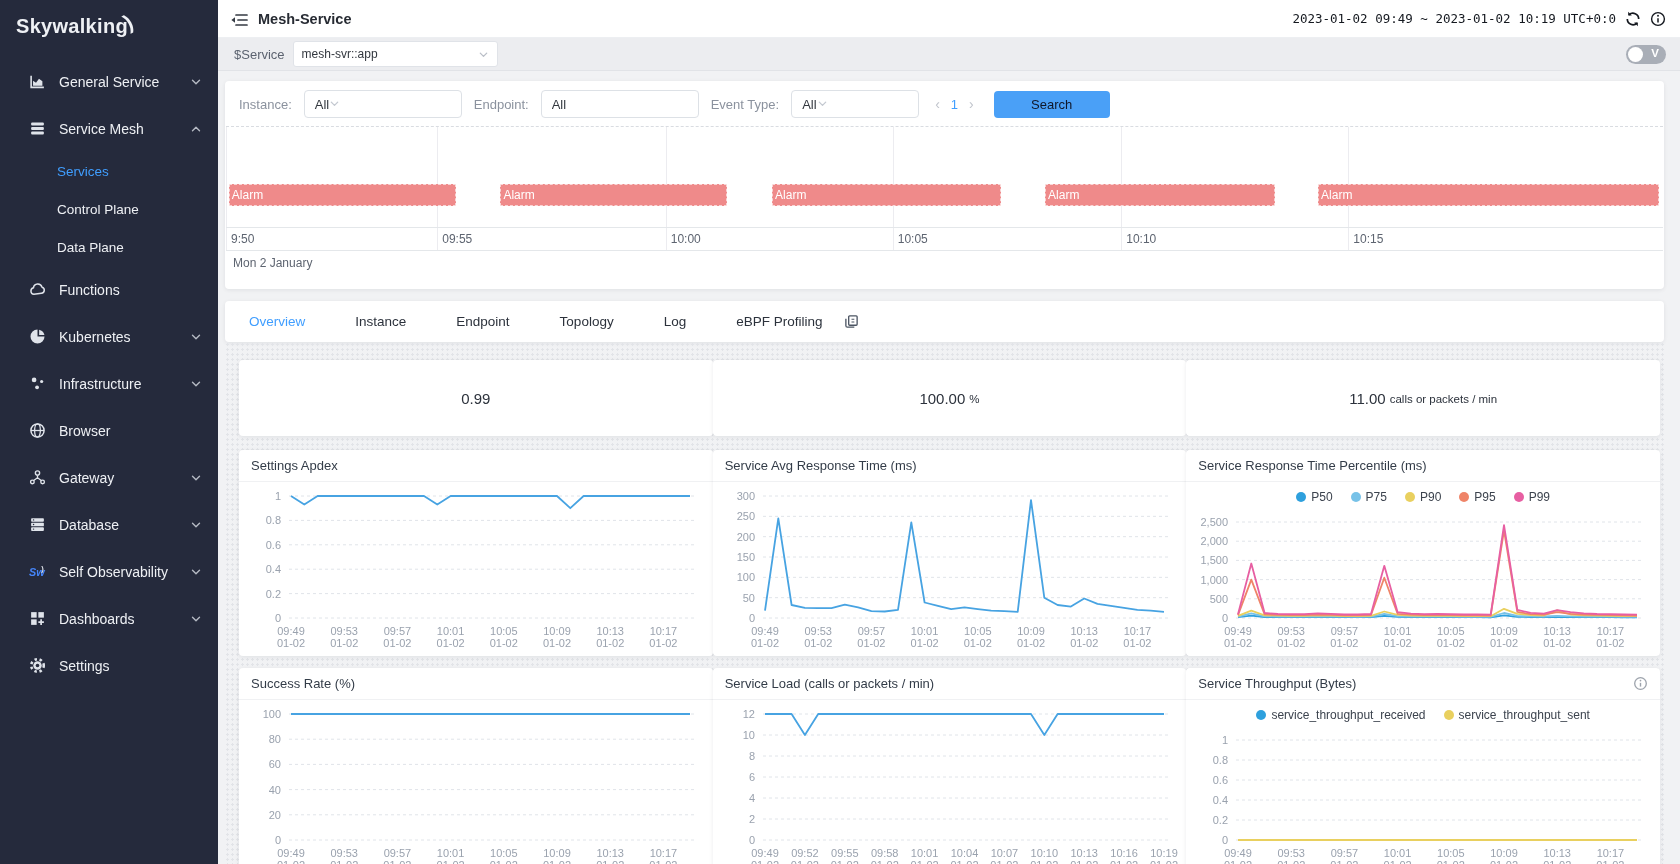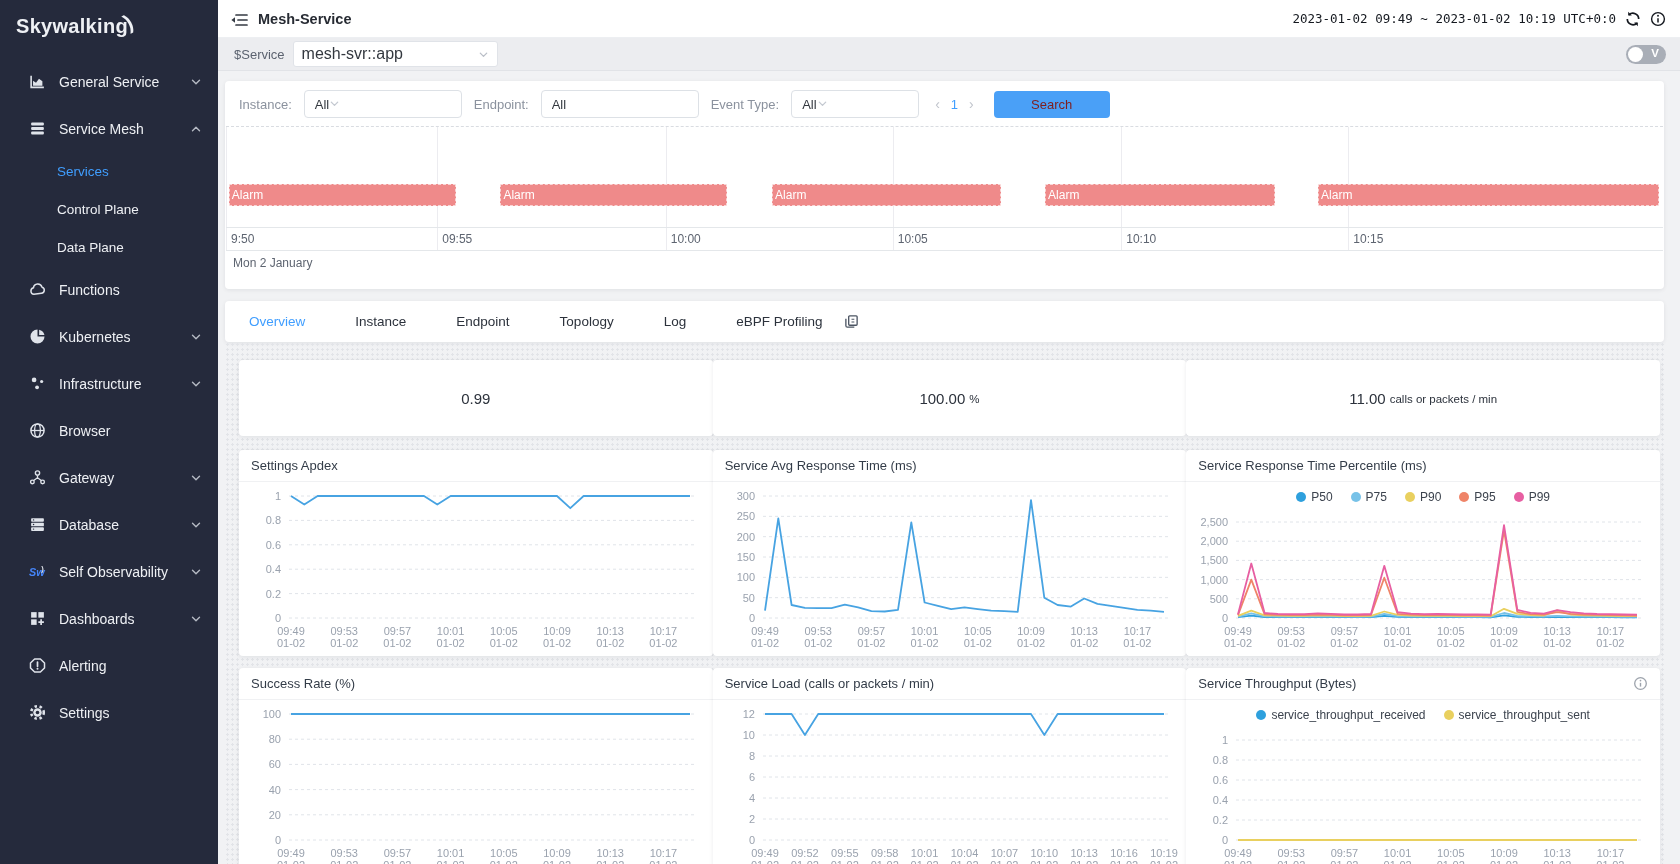--- a/index.html
+++ b/index.html
@@ -18,39 +18,39 @@
   
   .main{flex:1;display:flex;flex-direction:column;min-width:0}
   .topbar{height:37px;background:#fff;display:flex;align-items:center;padding:0 14px 0 12px;border-bottom:1px solid #edeff2;flex:0 0 37px}
   .fold{display:inline-flex;cursor:pointer;margin-top:2px}
   .page-title{font-size:14.5px;font-weight:bold;color:#272b33;margin-left:10px}
   .top-right{margin-left:auto;display:flex;align-items:center;gap:9px}
   .time-range{font-family:"DejaVu Sans Mono",monospace;font-size:12.5px;color:#14181f}
   .tb-icon{display:inline-flex;cursor:pointer}
   .service-bar{height:32px;background:#ecedf0;border-bottom:1px solid #e1e3e7;display:flex;align-items:center;padding:0 14px 0 8px;flex:0 0 32px}
   .svc-label{font-size:13px;color:#5c6370;margin:16px 8px}
-  .select{background:#fff;border:1px solid #e0e3e8;border-radius:3px;height:24px;display:flex;align-items:center;padding:0 8px;font-size:16px;color:#33383f;cursor:pointer}
+  .select{background:#fff;border:1px solid #e0e3e8;border-radius:3px;height:24px;display:flex;align-items:center;padding:0 8px;font-size:12px;color:#33383f;cursor:pointer}
   .select .sel-chev{margin-left:auto;display:inline-flex;padding-left:8px}
   .svc-select{width:187px}
   .toggle{margin-left:auto;width:40px;height:19px;border-radius:10px;background:#a9aeb7;position:relative;cursor:pointer}
   .knob{position:absolute;left:2px;top:2px;width:15px;height:15px;border-radius:50%;background:#fff}
   .toggle .tog-label{position:absolute;right:7px;top:2px;font-size:11.5px;color:#fff;font-weight:bold}
   
   .scroll{flex:1;padding:10px 16px 0 7px;min-height:0}
   .card{background:#fff;border-radius:4px;box-shadow:0 1px 4px rgba(0,21,41,.08)}
   
   .event-card{height:208px;margin-bottom:12px;display:flex;flex-direction:column}
   .filter-row{display:flex;align-items:center;gap:12px;padding:9px 10px 8px 14px;flex:0 0 auto}
   .f-label{font-size:13px;color:#8b929e}
   .sel{border:1px solid #dde1e6;border-radius:4px;height:28px;display:flex;align-items:center;padding:0 10px;font-size:13px;color:#33383f;background:#fff;cursor:pointer;box-sizing:border-box}
   .inp{border:1px solid #dde1e6;border-radius:4px;height:28px;width:158px;padding:0 10px;font-size:13px;color:#33383f;font-family:"Liberation Sans",sans-serif;box-sizing:border-box}
   .pager{display:flex;align-items:center;gap:11px;font-size:14px;margin-left:4px}
   .pg-arrow{color:#c0c4cc;cursor:pointer}
   .pg-num{color:#409eff;font-size:13px;cursor:pointer}
-  .search-btn{background:#4aa0f7;color:#7f1d1d;font-size:13px;height:27px;line-height:27px;width:116px;text-align:center;border-radius:4px;cursor:pointer;margin-left:8px}
+  .search-btn{background:#4aa0f7;color:#0f172a;font-size:13px;height:27px;line-height:27px;width:116px;text-align:center;border-radius:4px;cursor:pointer;margin-left:8px}
   .tl-plot{height:100px;border-top:1px dashed #d9dce1;border-bottom:1px solid #e4e7ea;position:relative;margin:0 1px}
   .tl-grid{position:absolute;top:0;bottom:0;width:1px;background:#ececf0}
   .tl-bar{position:absolute;top:57px;height:22px;background:#ef8a8a;border:1px dashed rgba(255,255,255,.65);border-radius:1px;color:#fff;font-size:12px;line-height:20px;padding-left:2px;box-sizing:border-box;cursor:pointer;overflow:hidden}
   .tl-labels{height:22px;position:relative;border-bottom:1px solid #e4e7ea;margin:0 1px}
   .tl-time{position:absolute;top:4px;font-size:12px;color:#5d6470}
   .tl-date{height:22px;font-size:12px;color:#5d6470;padding:5px 8px 0 8px}
   
   .tabs-card{height:41px;display:flex;align-items:center;padding:0 24px;gap:50px;margin-bottom:0}
   .tab{font-size:13.5px;color:#2c323c;cursor:pointer}
   .tab.active{color:#409eff}
@@ -222,30 +222,20 @@
             <rect x="2" y="8.8" width="5.2" height="5.2" fill="#dfe3ea"></rect>
             <path d="M11.4 8.8v5.2M8.8 11.4H14" stroke="#dfe3ea" stroke-width="1.6"></path>
           </svg>
         </span>
         <span>Dashboards</span>
         <span class="chev">
           <svg width="12" height="12" viewBox="0 0 12 12">
             <path d="M2.5 4.3 6 7.8l3.5-3.5" fill="none" stroke="#cfd3db" stroke-width="1.4" stroke-linecap="round" stroke-linejoin="round"></path>
           </svg>
         </span>
-      </div>
-      <div class="side-item">
-        <span class="icon-box">
-          <svg viewBox="0 0 16 16">
-            <path d="M5.3 1.8h5.4l3.9 3.9v4.6l-3.9 3.9H5.3L1.4 10.3V5.7z" fill="none" stroke="#dfe3ea" stroke-width="1.4" stroke-linejoin="round"></path>
-            <path d="M8 4.8v4" stroke="#dfe3ea" stroke-width="1.6" stroke-linecap="round"></path>
-            <circle cx="8" cy="11.1" r=".95" fill="#dfe3ea"></circle>
-          </svg>
-        </span>
-        <span>Alerting</span>
       </div>
       <div class="side-item">
         <span class="icon-box">
           <svg viewBox="0 0 16 16">
             <circle cx="8" cy="8" r="4" fill="#dfe3ea"></circle>
             <circle cx="8" cy="8" r="5.9" fill="none" stroke="#dfe3ea" stroke-width="2.4" stroke-dasharray="2.3 2.55"></circle>
             <circle cx="8" cy="8" r="1.7" fill="#252a3c"></circle>
           </svg>
         </span>
         <span>Settings</span>

